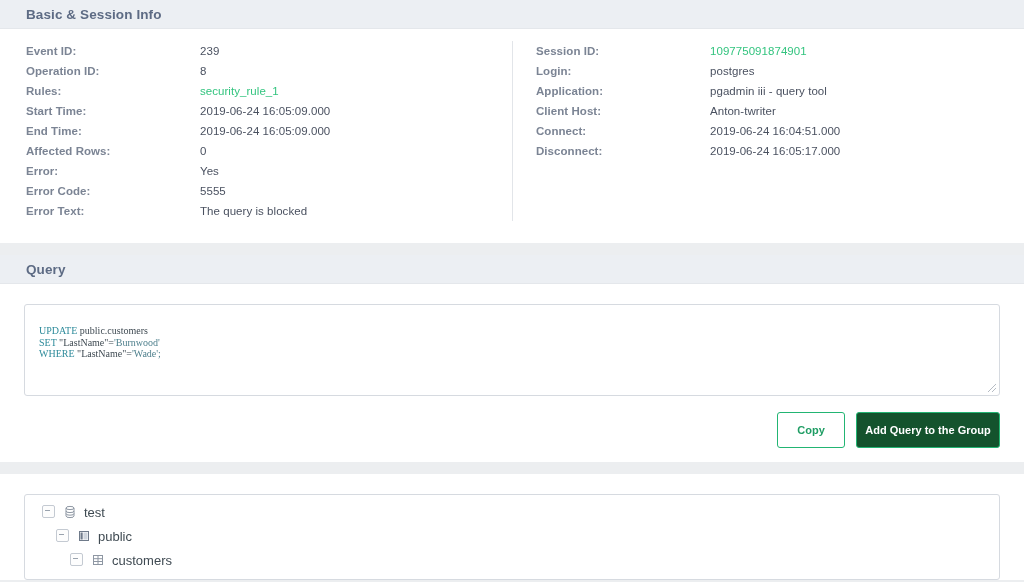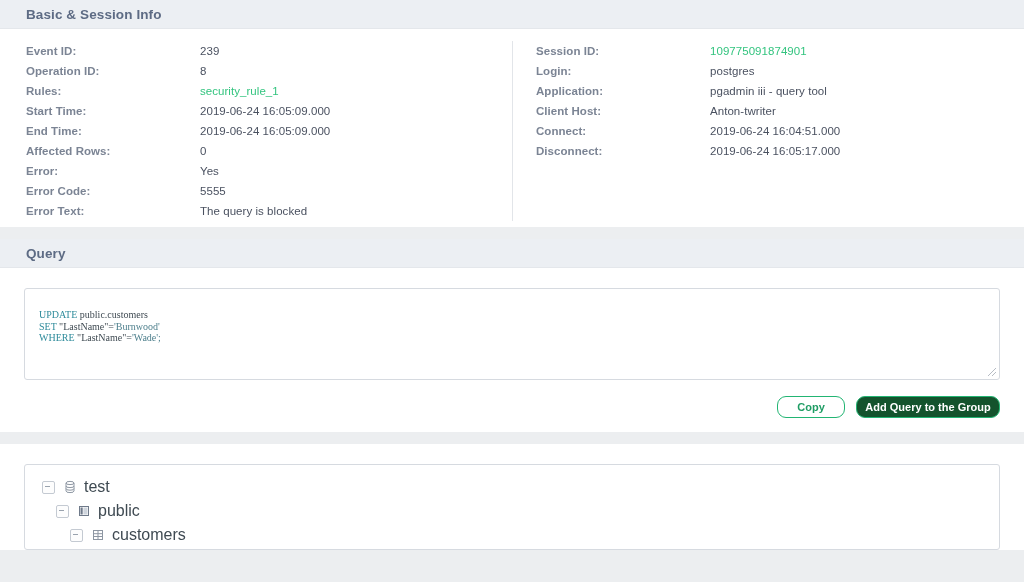--- a/index.html
+++ b/index.html
@@ -48,21 +48,21 @@
   }
 
   .gap {
     height: 12px;
     background: #eceef0;
   }
 
   
   .info-wrap {
     display: flex;
-    padding: 12px 0 6px 0;
+    padding: 12px 0 22px 0;
     position: relative;
     border-radius: 15px;
   }
   .info-col {
     width: 512px;
     box-sizing: border-box;
     padding-left: 26px;
   }
   .info-col.right {
     padding-left: 23px;
@@ -117,22 +117,22 @@
     height: 11px;
   }
   .btn-row {
     display: flex;
     justify-content: flex-end;
     align-items: center;
     gap: 11px;
     margin-top: 16px;
   }
   .btn {
-    height: 22px;
-    border-radius: 9px;
+    height: 36px;
+    border-radius: 3px;
     font-size: 11px;
     font-weight: bold;
     display: inline-flex;
     align-items: center;
     justify-content: center;
     cursor: pointer;
     box-sizing: border-box;
   }
   .btn-outline {
     width: 68px;
@@ -155,23 +155,23 @@
     border: 1px solid #d6dae0;
     border-radius: 3px;
     background: #fff;
     padding: 10px 0 0 0;
     height: 86px;
     box-sizing: border-box;
     overflow: hidden;
   }
   .tree-node {
     display: flex;
-    align-items: center;
+    align-items: flex-start;
     height: 24px;
-    font-size: 16px;
+    font-size: 13px;
     color: #3f4a52;
   }
   .toggle {
     width: 11px;
     height: 11px;
     border: 1px solid #c4cad2;
     border-radius: 2px;
     background: #fdfdfd;
     position: relative;
     flex: 0 0 11px;

